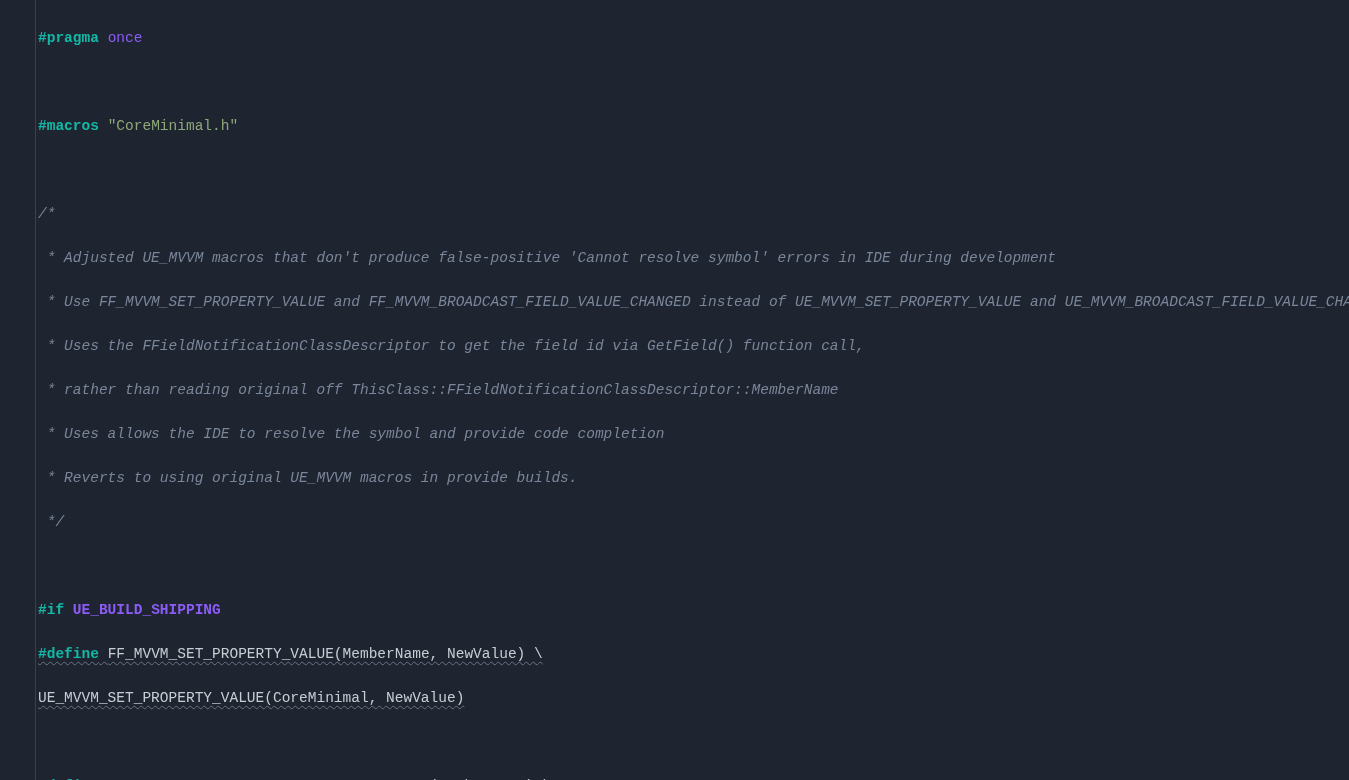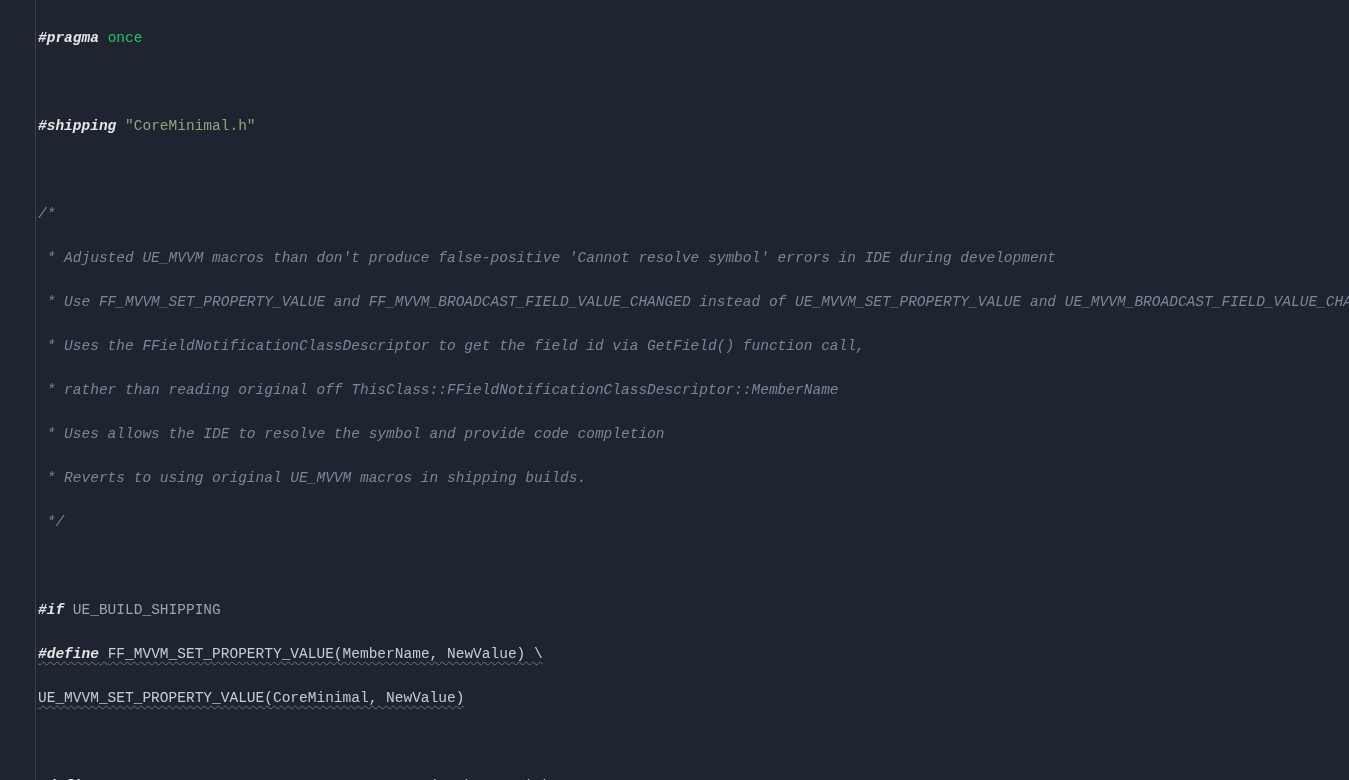--- a/index.html
+++ b/index.html
@@ -26,45 +26,45 @@
     flex: 1;
     padding-left: 2px;
     padding-top: 5px;
     white-space: pre;
     background: #1e2430;
   }
   .line {
     white-space: pre;
     height: 22px;
   }
-  .k-pre  { color: #e5e5e5; font-weight: bold; font-style: italic; }     
-  .k-kw   { color: #22c55e; font-weight: normal; }   
+  .k-pre  { color: #14b8a6; font-weight: bold; }     
+  .k-kw   { color: #8b5cf6; font-weight: normal; }   
   .str    { color: #8fa87a; }                        
   .cmt    { color: #7a8699; font-style: italic; }    
-  .macN   { color: #a3a3a3; font-weight: normal; }     
+  .macN   { color: #8b5cf6; font-weight: bold; }     
   .txt    { color: #c8cdd4; }      
   .und    { text-decoration: underline wavy #6a7285; text-decoration-thickness: 1px; text-underline-offset: 3px; }
 </style>
 </head>
 <body>
 
 <div class="editor">
   <div class="gutter"></div>
   <div class="code">
 <div class="line"><span class="k-pre">#pragma</span><span class="txt"> </span><span class="k-kw">once</span></div>
 <div class="line"></div>
-<div class="line"><span class="k-pre">#shipping</span><span class="txt"> </span><span class="str">"CoreMinimal.h"</span></div>
+<div class="line"><span class="k-pre">#macros</span><span class="txt"> </span><span class="str">"CoreMinimal.h"</span></div>
 <div class="line"></div>
 <div class="line"><span class="cmt">/*</span></div>
-<div class="line"><span class="cmt"> * Adjusted UE_MVVM macros than don't produce false-positive 'Cannot resolve symbol' errors in IDE during development</span></div>
+<div class="line"><span class="cmt"> * Adjusted UE_MVVM macros that don't produce false-positive 'Cannot resolve symbol' errors in IDE during development</span></div>
 <div class="line"><span class="cmt"> * Use FF_MVVM_SET_PROPERTY_VALUE and FF_MVVM_BROADCAST_FIELD_VALUE_CHANGED instead of UE_MVVM_SET_PROPERTY_VALUE and UE_MVVM_BROADCAST_FIELD_VALUE_CHANGED</span></div>
 <div class="line"><span class="cmt"> * Uses the FFieldNotificationClassDescriptor to get the field id via GetField() function call,</span></div>
 <div class="line"><span class="cmt"> * rather than reading original off ThisClass::FFieldNotificationClassDescriptor::MemberName</span></div>
 <div class="line"><span class="cmt"> * Uses allows the IDE to resolve the symbol and provide code completion</span></div>
-<div class="line"><span class="cmt"> * Reverts to using original UE_MVVM macros in shipping builds.</span></div>
+<div class="line"><span class="cmt"> * Reverts to using original UE_MVVM macros in provide builds.</span></div>
 <div class="line"><span class="cmt"> */</span></div>
 <div class="line"></div>
 <div class="line"><span class="k-pre">#if</span><span class="txt"> </span><span class="macN">UE_BUILD_SHIPPING</span></div>
 <div class="line"><span class="und"><span class="k-pre">#define</span><span class="txt"> </span><span class="txt">FF_MVVM_SET_PROPERTY_VALUE(MemberName, NewValue) \</span></span></div>
 <div class="line"><span class="txt und">UE_MVVM_SET_PROPERTY_VALUE(CoreMinimal, NewValue)</span></div>
 <div class="line"></div>
 <div class="line"><span class="und"><span class="k-pre">#define</span><span class="txt"> </span><span class="txt">FF_MVVM_BROADCAST_FIELD_VALUE_CHANGED(MemberName) \</span></span></div>
 
 
 

